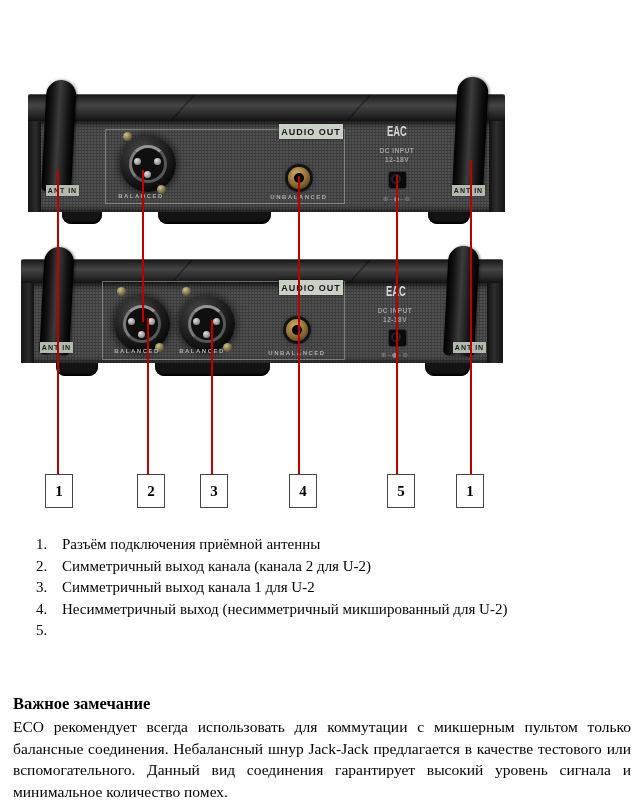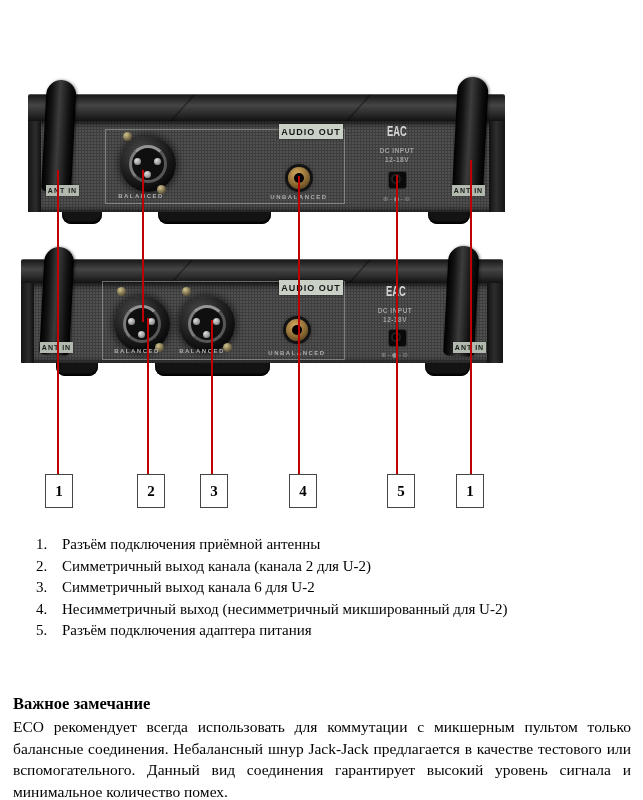--- a/index.html
+++ b/index.html
@@ -189,28 +189,27 @@
     <div class="lrow">
       <span class="lnum">1.</span>
       <span class="ltxt">Разъём подключения приёмной антенны</span>
     </div>
     <div class="lrow">
       <span class="lnum">2.</span>
       <span class="ltxt">Симметричный выход канала (канала 2 для U-2)</span>
     </div>
     <div class="lrow">
       <span class="lnum">3.</span>
-      <span class="ltxt">Симметричный выход канала 6 для U-2</span>
+      <span class="ltxt">Симметричный выход канала 1 для U-2</span>
     </div>
     <div class="lrow">
       <span class="lnum">4.</span>
       <span class="ltxt">Несимметричный выход (несимметричный микшированный для U-2)</span>
     </div>
     <div class="lrow">
       <span class="lnum">5.</span>
-      <span class="ltxt">Разъём подключения адаптера питания</span>
     </div>
   </div>
 
   <div class="note-title">Важное замечание</div>
   <div class="note-body">ECO рекомендует всегда использовать для коммутации с микшерным пультом только балансные соединения. Небалансный шнур Jack-Jack предлагается в качестве тестового или вспомогательного. Данный вид соединения гарантирует высокий уровень сигнала и минимальное количество помех.</div>
 
 </div>
 
 </body></html>

